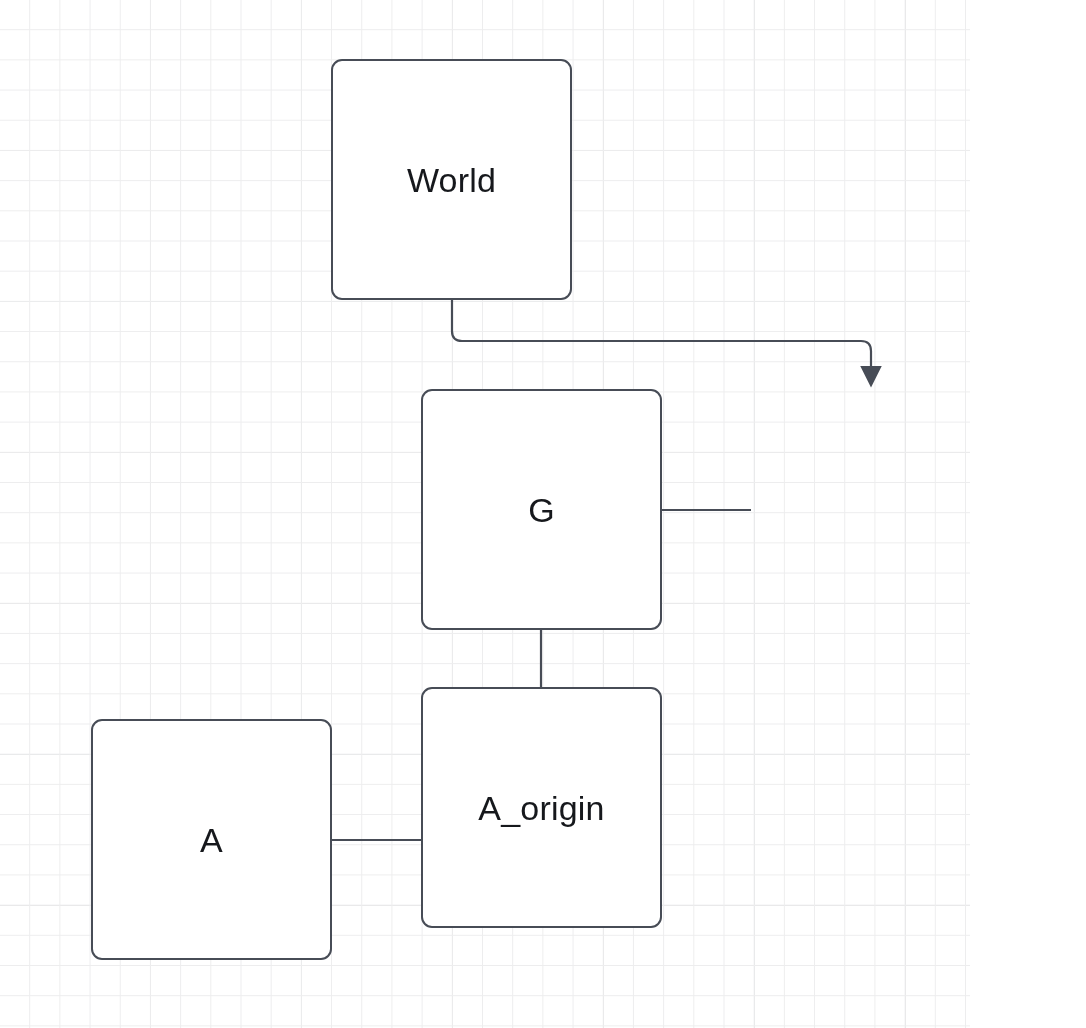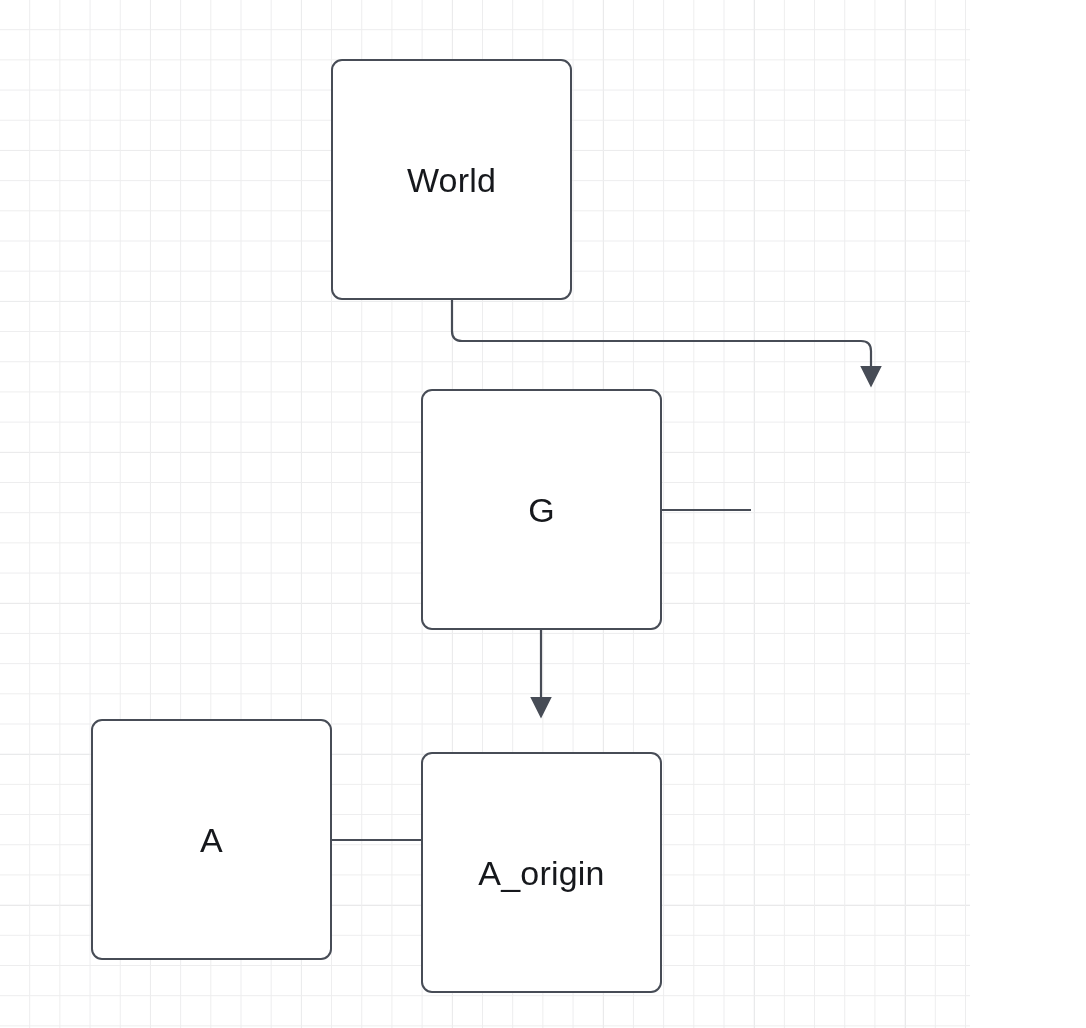--- a/index.html
+++ b/index.html
@@ -55,21 +55,21 @@
     color: #16181c;
     font-weight: 400;
     letter-spacing: 0.2px;
     white-space: nowrap;
     user-select: none;
   }
   #node-world   { left: 331px; top: 59px;  }
   #node-g       { left: 421px; top: 389px; }
   #node-gorigin { left: 751px; top: 389px; }
   #node-a       { left: 91px;  top: 719px; }
-  #node-aorigin { left: 421px; top: 752px; }
+  #node-aorigin { left: 421px; top: 687px; }
 </style>
 </head>
 <body>
 
 <div id="canvas">
 
   <svg id="edge-layer" viewBox="0 0 1086 1028" width="1086" height="1028" xmlns="http://www.w3.org/2000/svg">
     <defs>
       <marker id="arrowhead" markerWidth="10" markerHeight="10" refX="0.2" refY="5" orient="auto" markerUnits="strokeWidth">
         <path d="M 0 0 L 10 5 L 0 10 z" fill="#474c56"></path>

